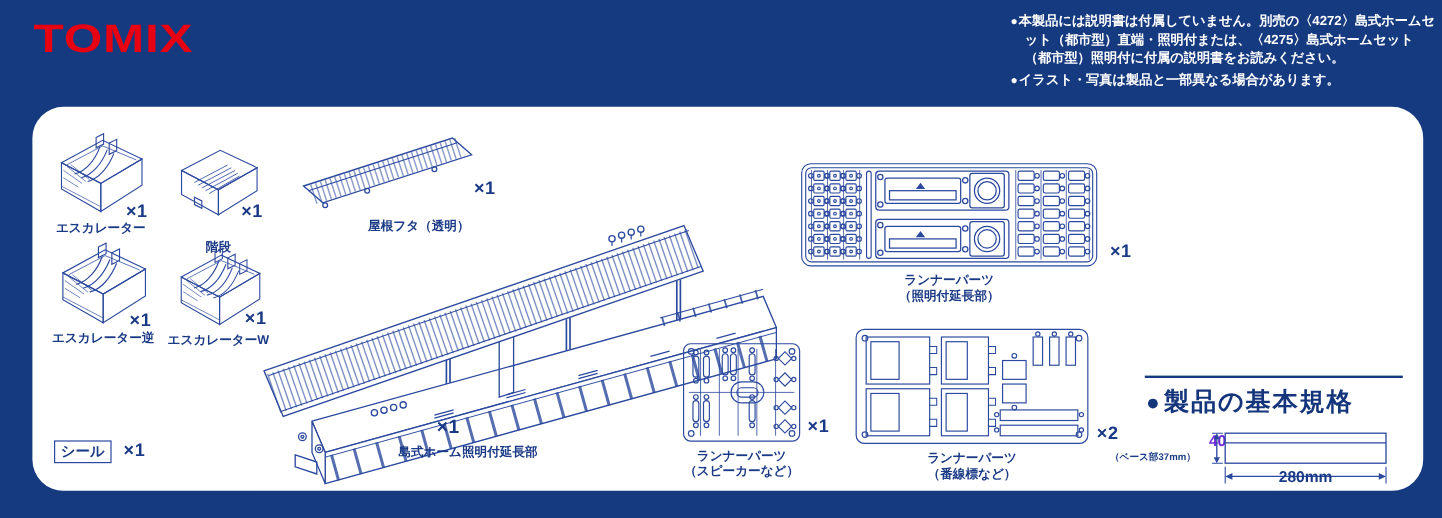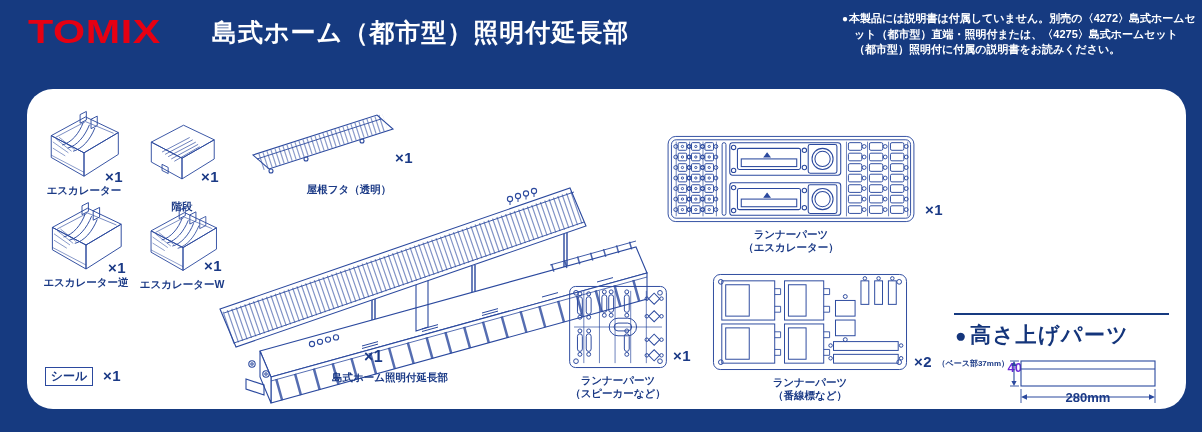--- a/index.html
+++ b/index.html
@@ -25,37 +25,37 @@
        white-space:nowrap;}
   .qty{position:absolute;color:#1b3a86;font-size:15px;font-weight:800;letter-spacing:.5px;}
   svg{display:block;}
   
   .spec-line{position:absolute;left:927px;top:224px;width:215px;height:2px;background:#163a80;}
   .spec-title{position:absolute;left:928px;top:232px;font-size:21px;font-weight:800;color:#14357b;
               letter-spacing:1.5px;white-space:nowrap;}
   .spec-title .b{font-size:19px;margin-right:2px;}
   .spec-40{position:absolute;left:946px;top:271px;width:72px;text-align:right;font-size:13px;
            font-weight:bold;color:#6d28d9;}
-  .spec-note{position:absolute;left:898px;top:269px;width:84px;text-align:right;font-size:8px;
+  .spec-note{position:absolute;left:898px;top:286px;width:84px;text-align:left;font-size:8px;
              font-weight:bold;color:#1b3a86;}
   .spec-280{position:absolute;left:1021px;top:301px;width:80px;text-align:center;font-size:13px;
             font-weight:bold;color:#1b3a86;}
   .seal-box{position:absolute;left:18px;top:278px;width:46px;height:17px;border:1.5px solid #2b499e;
             color:#1b3a86;font-size:12px;font-weight:bold;text-align:center;line-height:17px;}
 </style>
 </head>
 <body>
 
 <div class="canvas">
 
   <div class="logo">TOMIX</div>
-  <div class="title">島式ホーム（都市型）照明付延長部</div>
 
   <div class="notes">
     <div class="note"><span class="b">●</span><span>本製品には説明書は付属していません。別売の〈4272〉島式ホームセット（都市型）直端・照明付または、〈4275〉島式ホームセット（都市型）照明付に付属の説明書をお読みください。</span></div>
+    <div class="note"><span class="b">●</span><span>イラスト・写真は製品と一部異なる場合があります。</span></div>
   </div>
 
 
   <div class="panel">
 
     <svg width="0" height="0" style="position:absolute" aria-hidden="true">
       <defs>
         <g id="sym-esc" stroke="#2b499e" fill="none" stroke-width="1.2">
           <polygon points="8,34 52,10 94,30 50,56"></polygon>
           <polygon points="8,34 8,62 50,86 50,56"></polygon>
@@ -251,21 +251,21 @@
           <use href="#rung" x="234" y="52"></use>
         <use href="#rung" x="190" y="63"></use>
           <use href="#rung" x="212" y="63"></use>
           <use href="#rung" x="234" y="63"></use>
         <use href="#rung" x="190" y="74"></use>
           <use href="#rung" x="212" y="74"></use>
           <use href="#rung" x="234" y="74"></use>
       </svg>
       <span class="qty" style="left:264px;top:66px;">×1</span>
       <div class="cap" style="width:260px;margin-top:5px;">ランナーパーツ</div>
-      <div class="cap" style="width:260px;">（エスカレーター）</div>
+      <div class="cap" style="width:260px;">（照明付延長部）</div>
     </div>
 
     <div class="part" style="left:540px;top:196px;width:102px;">
       <svg width="102" height="84" viewBox="0 0 102 86" stroke="#2b499e" fill="none" stroke-width="1">
         <rect x="1.5" y="1.5" width="99" height="83" rx="6"></rect>
         <circle cx="8" cy="8" r="2.4"></circle>
           <circle cx="94" cy="8" r="2.4"></circle>
           <circle cx="8" cy="78" r="2.4"></circle>
           <circle cx="94" cy="78" r="2.4"></circle>
         <path d="M16,6 V80 M32,6 V80 M48,6 V80 M64,6 V80 M80,6 V80 M6,43 H96" stroke-width=".7"></path>
@@ -325,21 +325,21 @@
       </svg>
       <span class="qty" style="left:204px;top:80px;">×2</span>
       <div class="cap" style="width:200px;margin-top:5px;">ランナーパーツ</div>
       <div class="cap" style="width:200px;">（番線標など）</div>
     </div>
 
     <div class="seal-box"><span>シール</span></div>
     <span class="qty" style="left:76px;top:278px;">×1</span>
 
     <div class="spec-line"></div>
-    <div class="spec-title"><span class="b">●</span><span>高さ上げパーツ</span></div>
+    <div class="spec-title"><span class="b">●</span><span>製品の基本規格</span></div>
     <div class="spec-40">40mm</div>
     <div class="spec-note">（ベース部37mm）</div>
     <svg width="152" height="46" viewBox="0 0 152 46" stroke="#2b499e" fill="none" stroke-width="1.1" style="position:absolute;left:982px;top:269px;">
       <line x1="1" y1="3" x2="10" y2="3" stroke-width=".9"></line>
       <line x1="1" y1="28" x2="10" y2="28" stroke-width=".9"></line>
       <line x1="5" y1="5" x2="5" y2="26"></line>
       <path d="M5,3 l-2.6,5 h5.2 z M5,28 l-2.6,-5 h5.2 z" fill="#2b499e" stroke="none"></path>
       <rect x="12" y="3" width="134" height="25" fill="#ffffff"></rect>
       <line x1="12" y1="11" x2="146" y2="11"></line>
       <line x1="12" y1="31" x2="12" y2="45" stroke-width=".9"></line>

